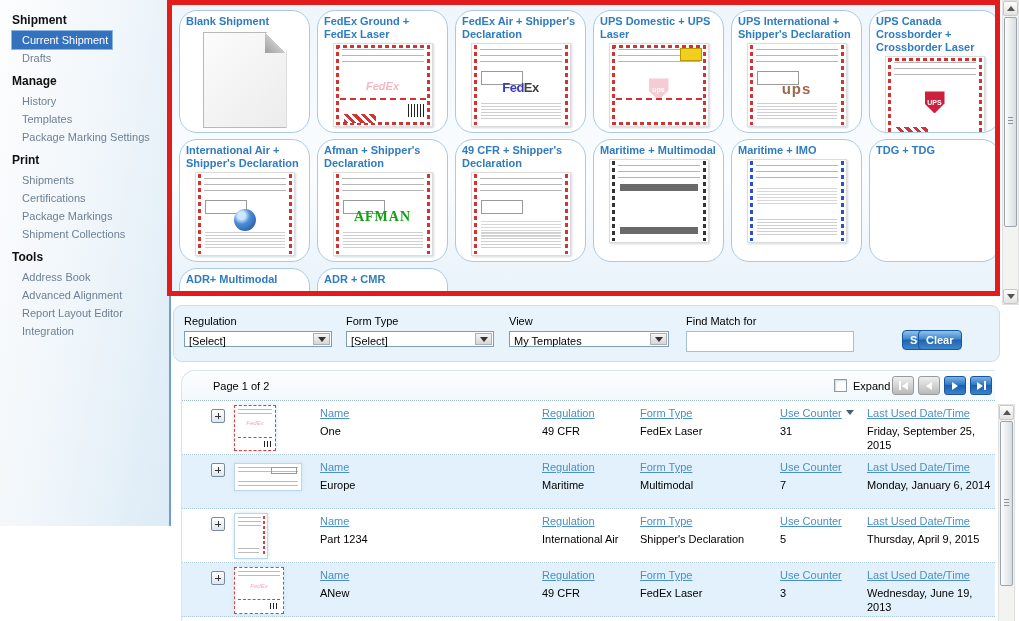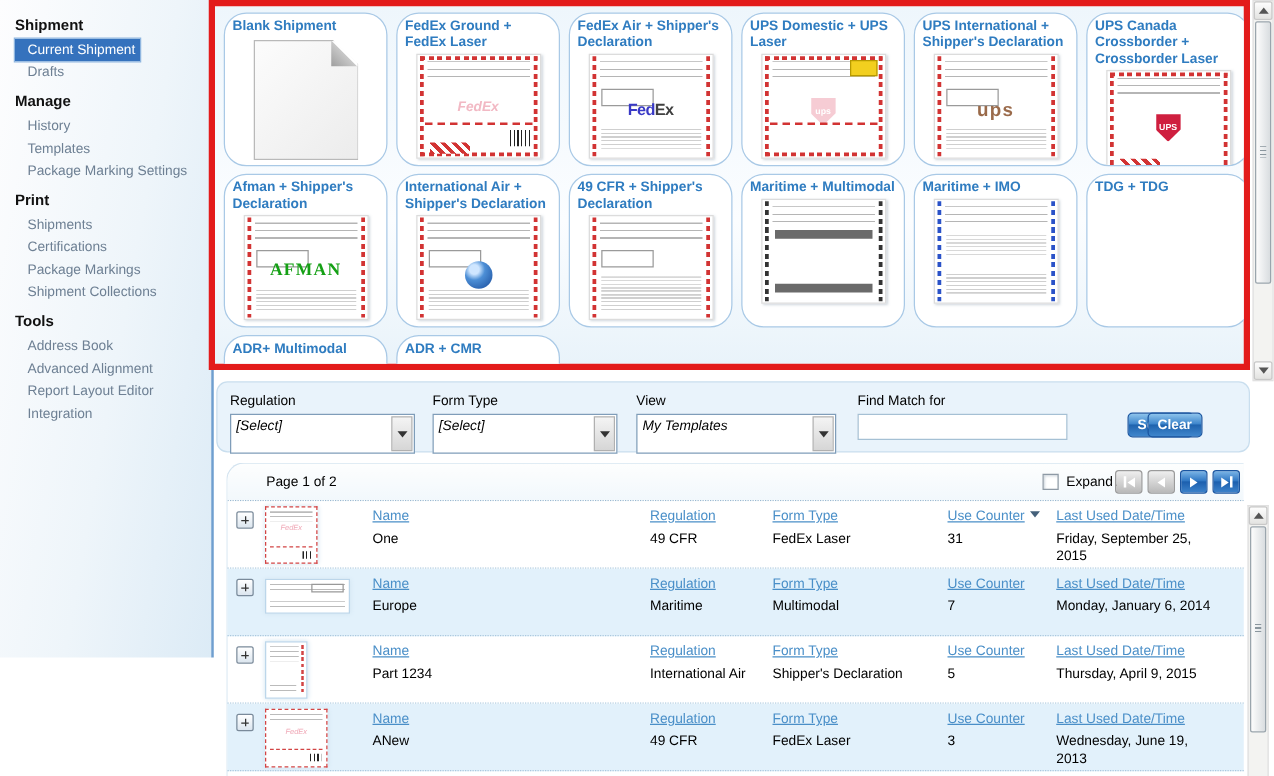--- a/index.html
+++ b/index.html
@@ -92,21 +92,21 @@
   .sb-tri-dn { width:0;height:0;border:4px solid transparent; border-top:5px solid #555; margin-bottom:-4px; }
   .sb-thumb { position:absolute; left:1px; width:13px; border:1px solid #9aa5ad; border-radius:2px;
     background:linear-gradient(90deg,#fdfdfd,#d9dde0); }
   .sb-thumb::after { content:""; position:absolute; left:3px; right:3px; top:50%; height:9px; margin-top:-5px;
     background:repeating-linear-gradient(180deg,#8a969e 0 1px,transparent 1px 3px); }
 
   
   .filterbar { position:absolute; left:173px; top:305px; width:827px; height:57px;
     background:#e9f3fb; border:1px solid #c9deee; border-radius:9px; }
   .flabel { position:absolute; top:9px; color:#000; }
-  .dd { position:absolute; top:25px; height:32px; background:#fff; border:1px solid #7f9db9; cursor:pointer;font-style:italic; }
+  .dd { position:absolute; top:25px; height:16px; background:#fff; border:1px solid #7f9db9; cursor:pointer; }
   .dd .val { position:absolute; left:4px; top:3px; white-space:nowrap; }
   .dd .ddbtn { position:absolute; right:1px; top:1px; bottom:1px; width:17px;
     background:linear-gradient(180deg,#f4f4f4,#d6d6d6); border:1px solid #b0b0b0;
     display:flex; align-items:center; justify-content:center; }
   .dd .ddbtn i { width:0;height:0;border:4px solid transparent;border-top:5px solid #333;margin-top:4px; }
   .txtin { position:absolute; top:25px; height:21px; border:1px solid #a5c0d4; background:#fff;
     font-family:"Liberation Sans",sans-serif; font-size:11px; padding:0 4px; }
   .btn-blue { position:absolute; top:24px; height:20px; border:1px solid #1a55a0; border-radius:4px;
     background:linear-gradient(180deg,#8ec4ec 0%, #3e86cc 45%, #1f63ae 50%, #3f86cc 100%);
     color:#fff; font-weight:bold; font-size:11px; padding:0 7px; cursor:pointer;
@@ -122,21 +122,21 @@
   .expand-wrap { position:absolute; left:652px; top:8px; display:flex; align-items:center; gap:6px; }
   .checkbox { width:13px; height:13px; background:#fff; border:1px solid #8e9aa5; box-shadow:inset 1px 1px 2px #d0d8de; cursor:pointer; }
   .pager { position:absolute; right:3px; top:5px; display:flex; gap:4px; }
   .pbtn { width:22px; height:19px; border-radius:3px; display:flex; align-items:center; justify-content:center; gap:1px; cursor:pointer; }
   .pbtn.gray { background:linear-gradient(180deg,#efefef,#b9b9b9); border:1px solid #9a9a9a; }
   .pbtn.blue { background:linear-gradient(180deg,#7ab4e6 0%, #3078c4 45%, #1c5fae 50%, #3c82ca 100%); border:1px solid #1a55a0; }
   .ptri-l { width:0;height:0;border:4px solid transparent;border-right:6px solid #fff;border-left:none; }
   .ptri-r { width:0;height:0;border:4px solid transparent;border-left:6px solid #fff;border-right:none; }
   .pbar { width:2px; height:9px; background:#fff; }
 
-  .trow { position:relative; height:54px; border-bottom:1px dotted #aac8dd; display:flex; align-items:flex-start; }
+  .trow { position:relative; height:54px; border-bottom:1px dotted #aac8dd; display:flex; align-items:flex-start;justify-content:flex-end; }
   .trow.alt { background:#e2f1fb; }
   .expand-btn { margin:8px 0 0 7px; width:14px; height:14px; border:1px solid #7a8a9a; border-radius:2px;
     background:linear-gradient(180deg,#fff,#dce6ef); position:relative; cursor:pointer; flex:0 0 14px; }
   .expand-btn::before,.expand-btn::after { content:""; position:absolute; background:#333; }
   .expand-btn::before { left:3px; right:3px; top:6px; height:1px; }
   .expand-btn::after  { top:3px; bottom:3px; left:6px; width:1px; }
   .thumbcell { flex:0 0 95px; display:flex; justify-content:flex-start; padding:4px 0 0 9px; }
   .rthumb { border:1px solid #bcd6ea; background:#fff; box-shadow:0 0 4px #cfe2ef; position:relative; overflow:hidden; }
   .col { padding-top:6px; }
   .c-name{ flex:0 0 222px; } .c-reg{ flex:0 0 98px; } .c-ft{ flex:0 0 140px; }
@@ -231,35 +231,35 @@
       <div class="tile-title">UPS Canada Crossborder + Crossborder Laser</div>
       <div class="thumb th-short b-red-lr">
         <i class="strip-h top"></i>
         <div class="flines-head"></div>
         <div class="shield red">UPS</div>
         <span class="hatch"></span>
       </div>
     </div>
 
     <div class="tile">
+      <div class="tile-title">International Air + Shipper's Declaration</div>
+      <div class="thumb th-short b-red-lr">
+        <div class="flines-head"></div>
+        <div class="fbox"></div>
+        <span class="globe-icon"></span>
+        <div class="flines-foot"></div>
+      </div>
+    </div>
+
+    <div class="tile">
       <div class="tile-title">Afman + Shipper's Declaration</div>
       <div class="thumb th-short b-red-lr">
         <div class="flines-head"></div>
         <div class="fbox"></div>
         <div class="logo lg-afman">AFMAN</div>
-        <div class="flines-foot"></div>
-      </div>
-    </div>
-
-    <div class="tile">
-      <div class="tile-title">International Air + Shipper's Declaration</div>
-      <div class="thumb th-short b-red-lr">
-        <div class="flines-head"></div>
-        <div class="fbox"></div>
-        <span class="globe-icon"></span>
         <div class="flines-foot"></div>
       </div>
     </div>
 
     <div class="tile">
       <div class="tile-title">49 CFR + Shipper's Declaration</div>
       <div class="thumb th-short b-red-lr">
         <div class="flines-head"></div>
         <div class="fbox"></div>
         <div class="flines-para" style="top:48px;"></div>

